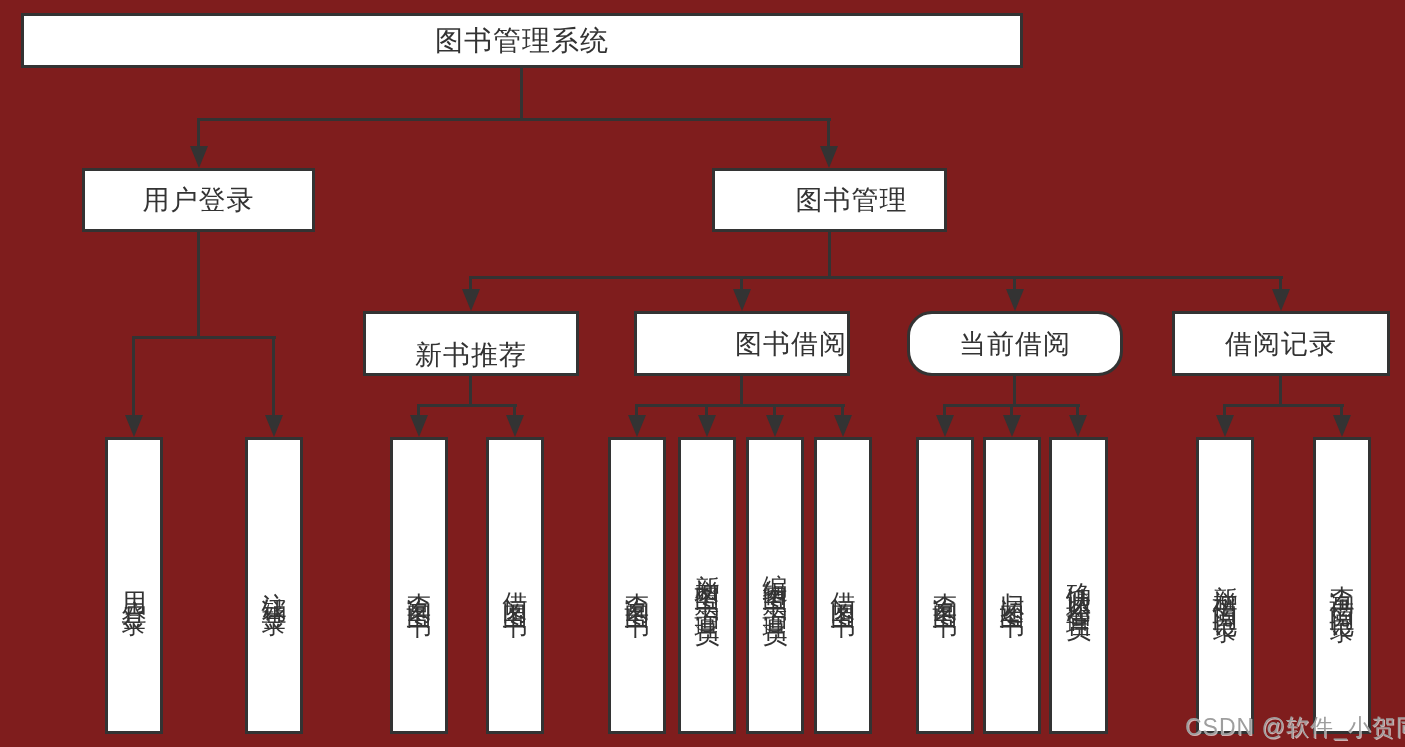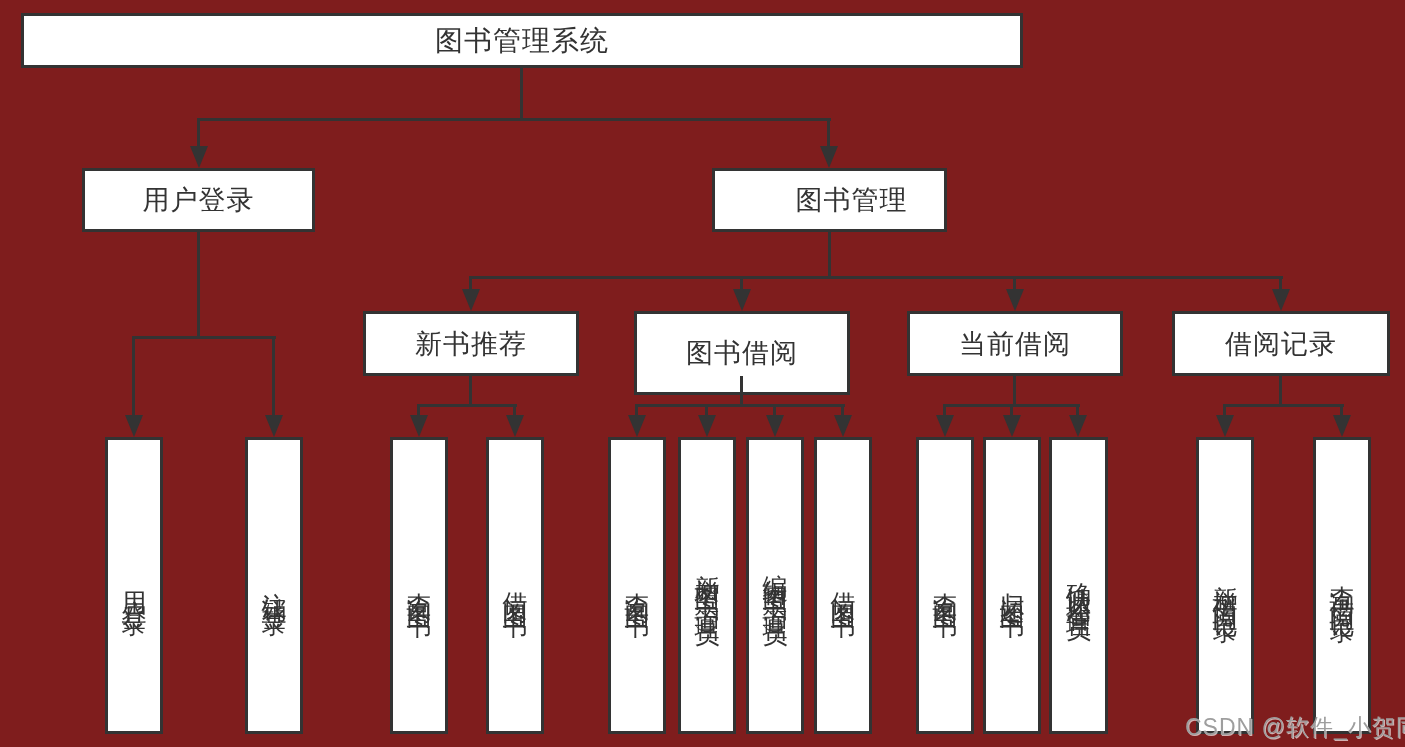--- a/index.html
+++ b/index.html
@@ -88,27 +88,27 @@
   <div class="line hline" style="left:469px; top:276px; width:814px;"></div>
   <div class="line vline" style="left:469px; top:276px; height:16px;"></div>
   <div class="line vline" style="left:740px; top:276px; height:16px;"></div>
   <div class="line vline" style="left:1013px; top:276px; height:16px;"></div>
   <div class="line vline" style="left:1279px; top:276px; height:16px;"></div>
   <div class="arrow" style="left:462px; top:289px;"></div>
   <div class="arrow" style="left:733px; top:289px;"></div>
   <div class="arrow" style="left:1006px; top:289px;"></div>
   <div class="arrow" style="left:1272px; top:289px;"></div>
 
-  <div class="box" style="left:363px; top:311px; width:216px; height:65px;">
+  <div class="box" style="left:363px; top:311px; width:216px; height:65px;align-items:flex-end;">
     <span class="hlabel">新书推荐</span>
   </div>
-  <div class="box" style="left:634px; top:311px; width:216px; height:84px;">
+  <div class="box" style="left:634px; top:311px; width:216px; height:65px;justify-content:flex-end;">
     <span class="hlabel">图书借阅</span>
   </div>
-  <div class="box" style="left:907px; top:311px; width:216px; height:65px;">
+  <div class="box" style="left:907px; top:311px; width:216px; height:65px;border-radius:25px;">
     <span class="hlabel">当前借阅</span>
   </div>
   <div class="box" style="left:1172px; top:311px; width:218px; height:65px;text-align:center;">
     <span class="hlabel">借阅记录</span>
   </div>
 
   <div class="line vline" style="left:469px; top:376px; height:31px;"></div>
   <div class="line vline" style="left:740px; top:376px; height:31px;"></div>
   <div class="line vline" style="left:1013px; top:376px; height:31px;"></div>
   <div class="line vline" style="left:1279px; top:376px; height:31px;"></div>

